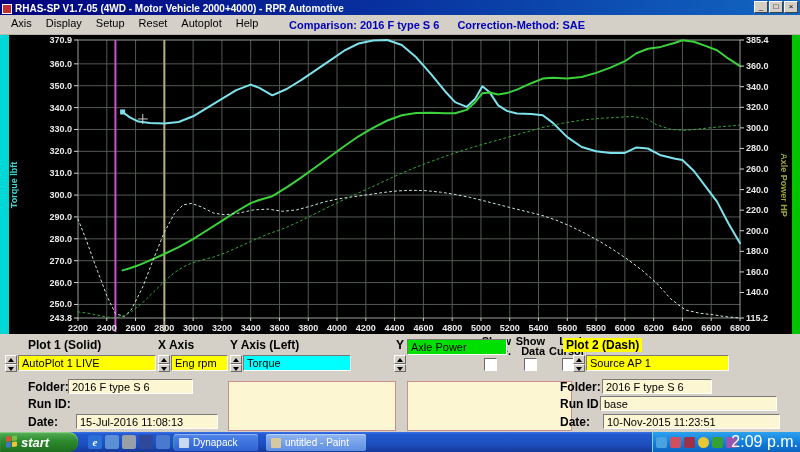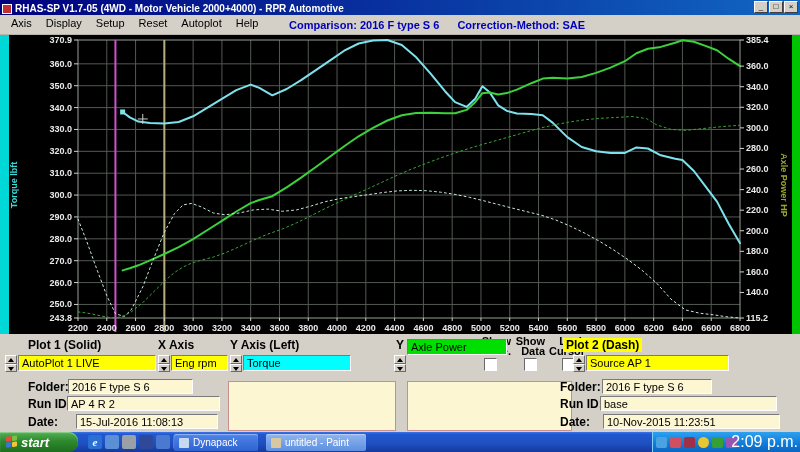--- a/index.html
+++ b/index.html
@@ -311,21 +311,20 @@
 
     <span class="spinner" style="left:573px;top:21px;">
         <span class="sp up"></span>
         <span class="sp dn"></span>
       </span>
     <span class="combofield" style="left:586px;top:21px;width:143px;background:#ffff00;">Source AP 1</span>
 
     <span class="plabel" style="left:28px;top:46px;">Folder:</span>
     <span class="textfield" style="left:68px;top:45px;width:125px;">2016 F type S 6</span>
     <span class="plabel" style="left:28px;top:63px;">Run ID:</span>
-    <span class="textfield" style="left:67px;top:62px;width:153px;">AP 4 R 2</span>
     <span class="plabel" style="left:28px;top:81px;">Date:</span>
     <span class="textfield" style="left:76px;top:80px;width:142px;">15-Jul-2016  11:08:13</span>
 
     <span class="commentbox" style="left:228px;top:47px;width:168px;height:50px;"></span>
     <span class="commentbox" style="left:407px;top:47px;width:165px;height:50px;"></span>
 
     <span class="plabel" style="left:560px;top:46px;">Folder:</span>
     <span class="textfield" style="left:602px;top:45px;width:110px;">2016 F type S 6</span>
     <span class="plabel" style="left:560px;top:63px;">Run ID:</span>
     <span class="textfield" style="left:600px;top:62px;width:177px;">base</span>

